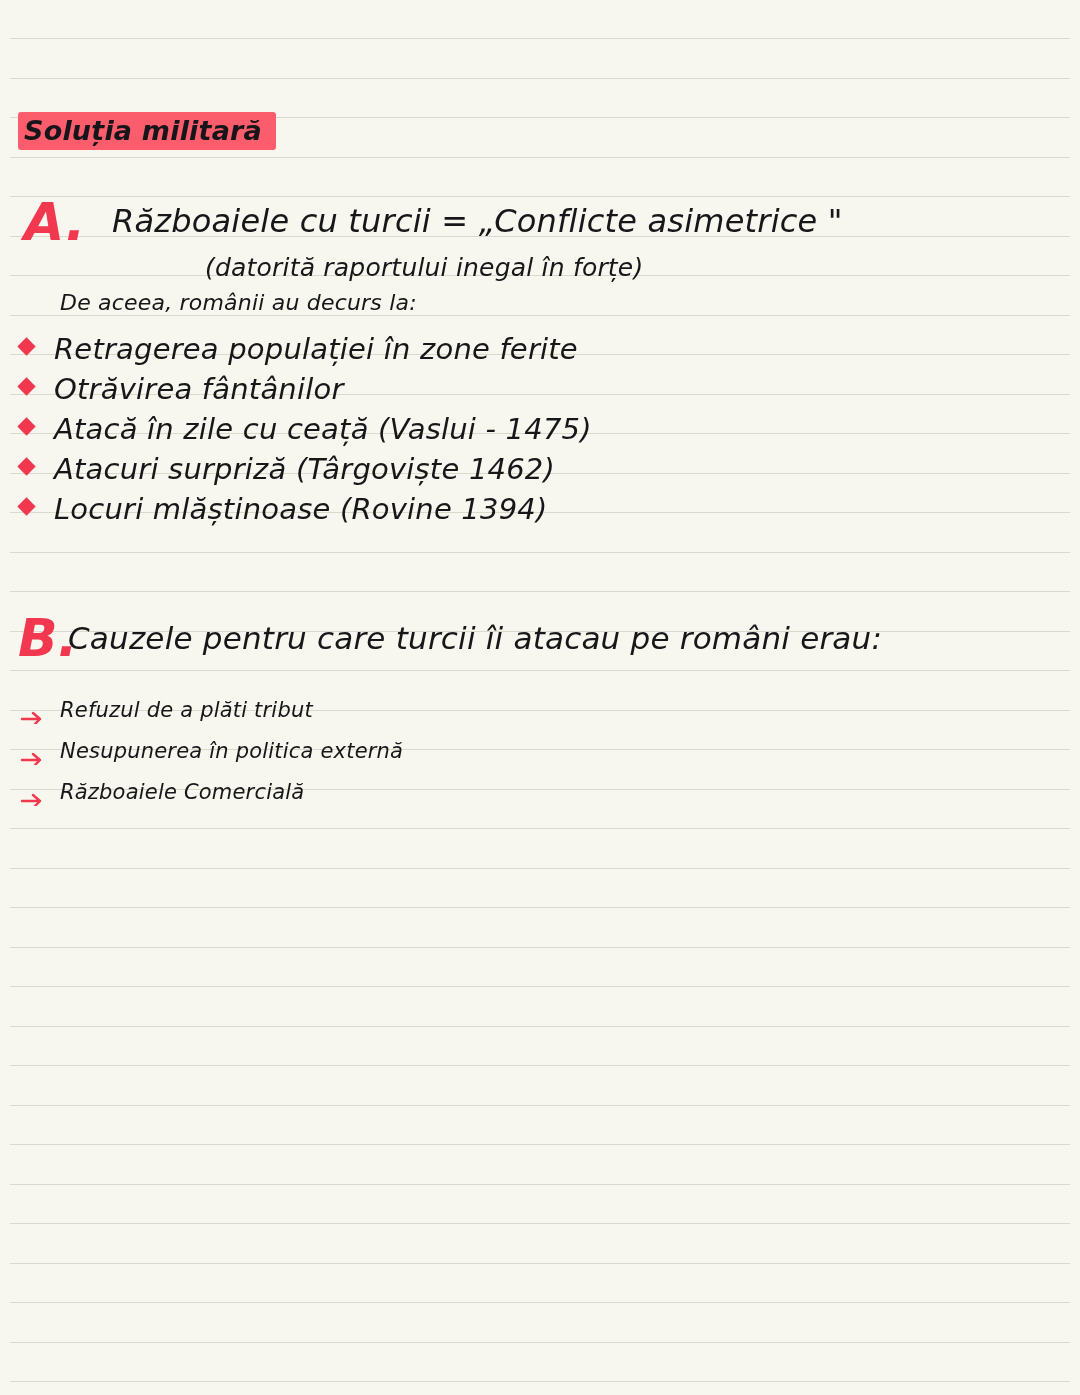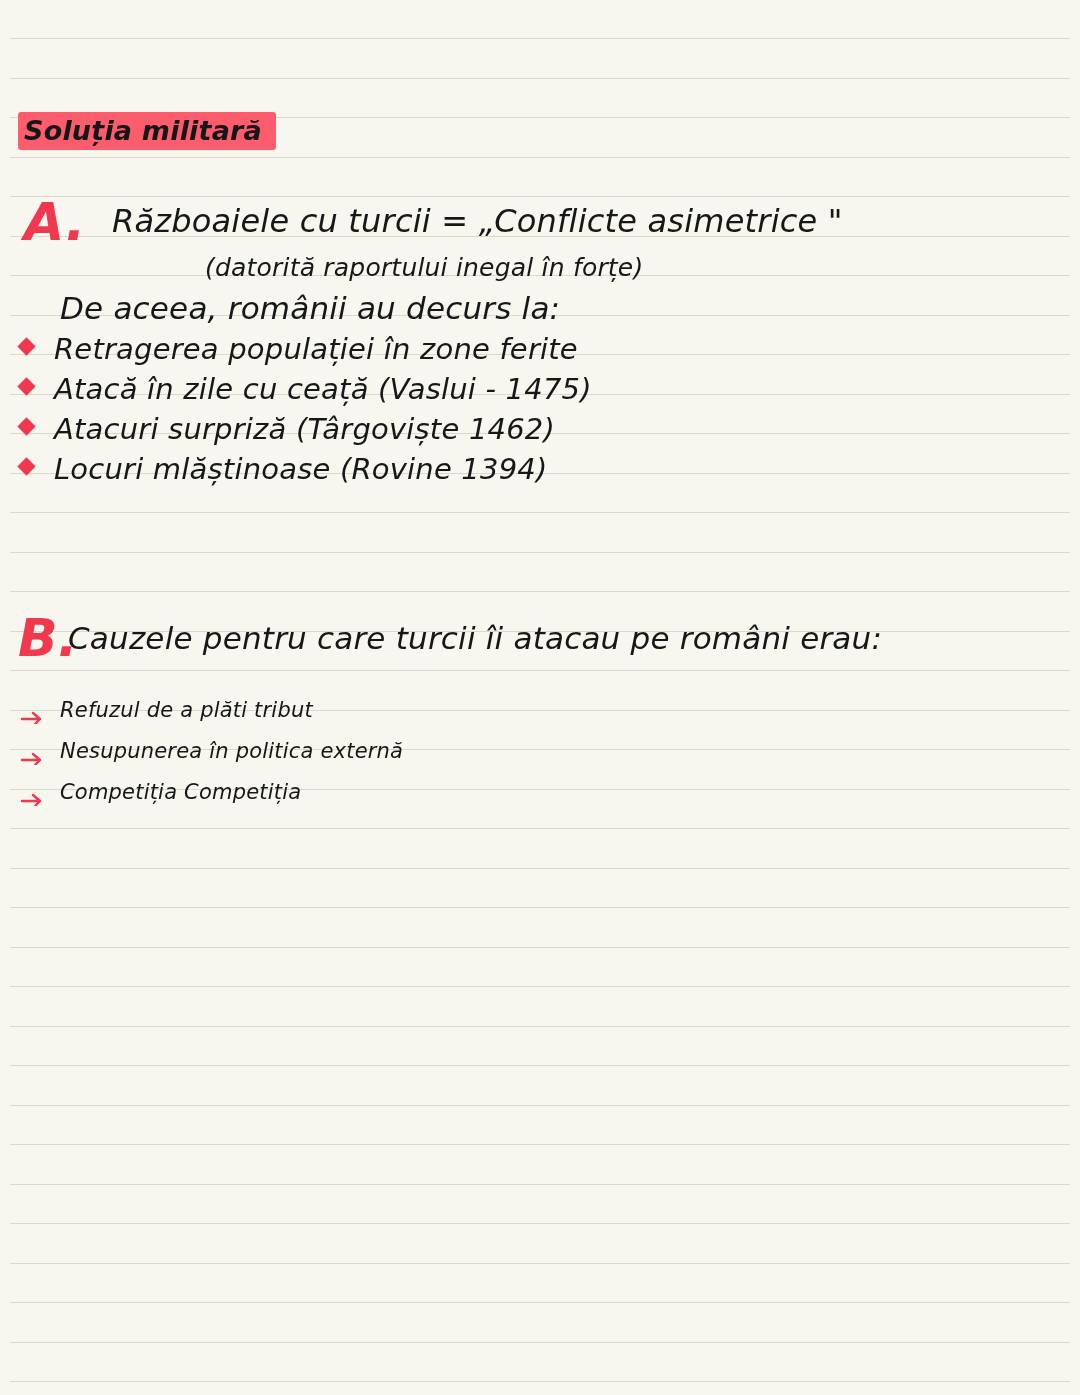--- a/index.html
+++ b/index.html
@@ -97,21 +97,21 @@
     left: 205px;
     top: 253px;
     font-size: 25px;
     font-style: italic;
     white-space: nowrap;
   }
   .a-lead {
     position: absolute;
     left: 60px;
     top: 290px;
-    font-size: 31px;
+    font-size: 22px;
     font-style: italic;
     white-space: nowrap;
   }
 
   ul.bullets {
     position: absolute;
     left: 16px;
     top: 332px;
     margin: 0;
     padding: 0;
@@ -229,20 +229,24 @@
     <div class="hand a-sub">(datorită raportului inegal în forțe)</div>
     <div class="hand a-lead">De aceea, românii au decurs la:</div>
 
     <ul class="bullets">
       <li>
         <span class="dia"></span>
         <span class="hand">Retragerea populației în zone ferite</span>
       </li>
       <li>
         <span class="dia"></span>
+        <span class="hand">Otrăvirea fântânilor</span>
+      </li>
+      <li>
+        <span class="dia"></span>
         <span class="hand">Atacă în zile cu ceață (Vaslui - 1475)</span>
       </li>
       <li>
         <span class="dia"></span>
         <span class="hand">Atacuri surpriză (Târgoviște 1462)</span>
       </li>
       <li>
         <span class="dia"></span>
         <span class="hand">Locuri mlăștinoase (Rovine 1394)</span>
       </li>
@@ -267,18 +271,18 @@
             </svg>
         </span>
         <span class="hand">Nesupunerea în politica externă</span>
       </li>
       <li>
         <span class="arrow">
           <svg width="30" height="14" viewBox="0 0 30 14">
               <path d="M2 9 L20 9 M20 9 L13 3 M20 9 L15 14" stroke="#f2384f" stroke-width="2.4" fill="none" stroke-linecap="round"></path>
             </svg>
         </span>
-        <span class="hand">Competiția Competiția</span>
+        <span class="hand">Războaiele Comercială</span>
       </li>
     </ul>
 
   </div>
 </div>
 
 </body></html>

